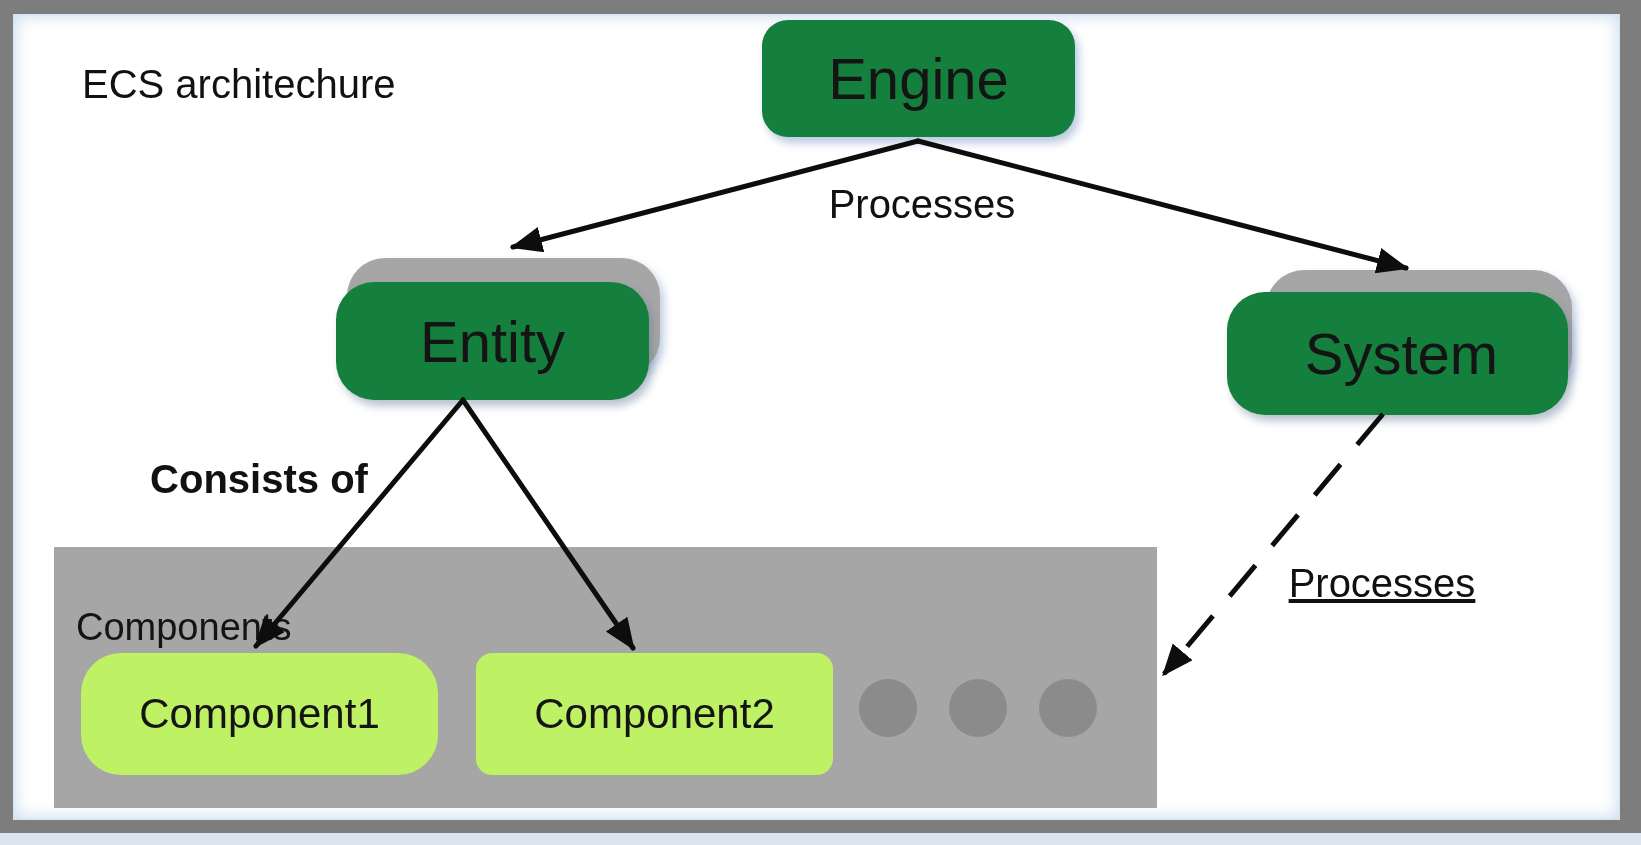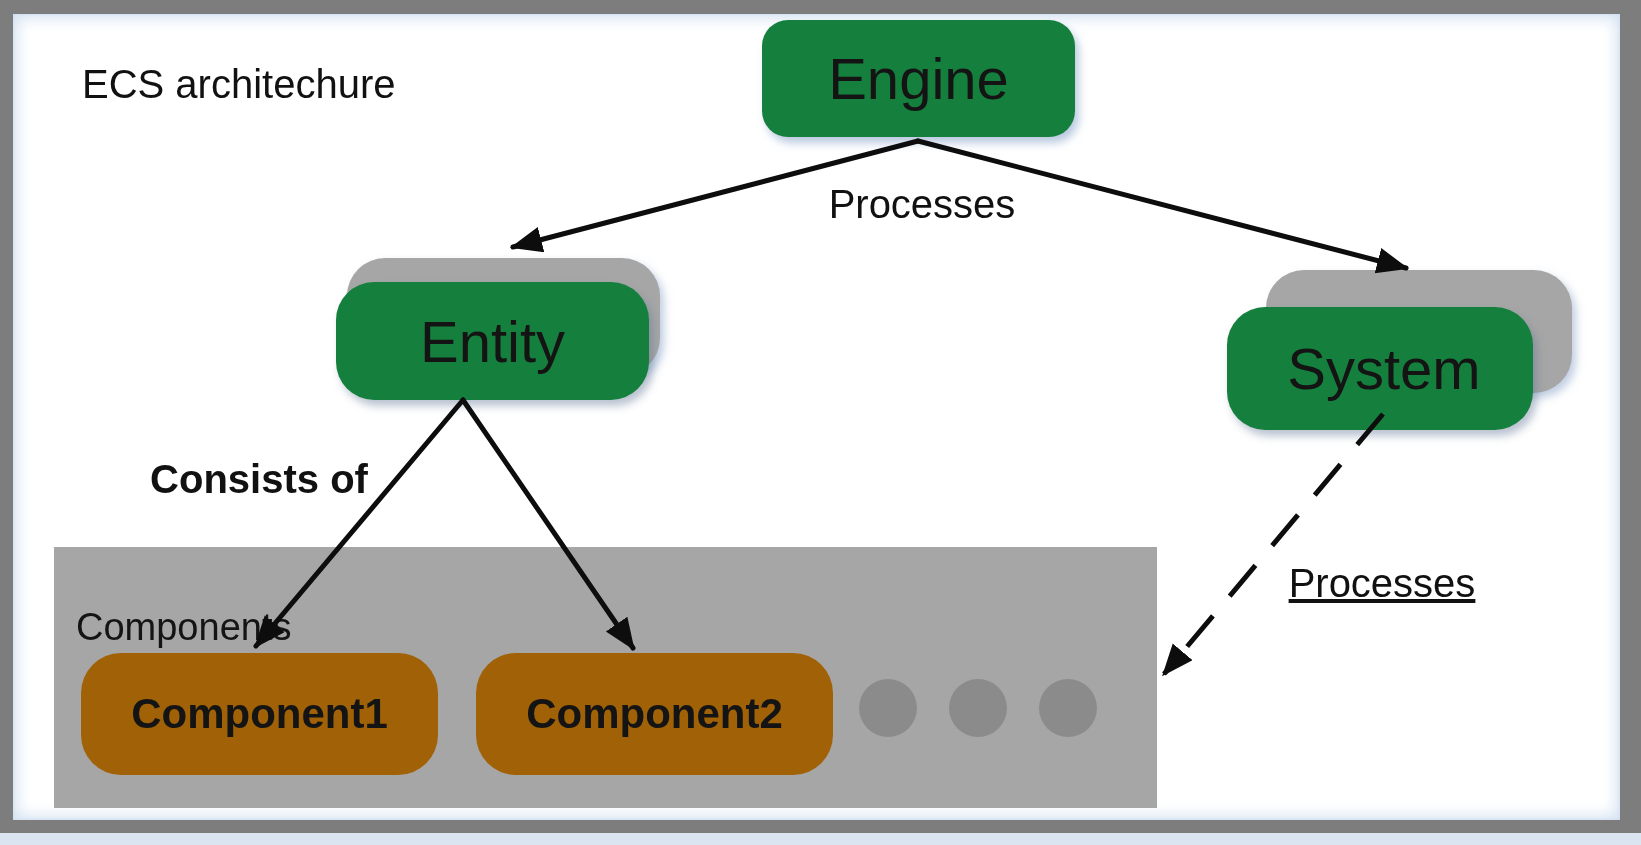--- a/index.html
+++ b/index.html
@@ -48,26 +48,25 @@
   }
   .stack-front {
     border-radius: 38px;
     box-shadow: 4px 6px 9px rgba(100, 120, 150, 0.45);
   }
 
   
   .group-box { background: #a6a6a6; }
   .group-label { font-size: 38px; color: #141414; margin-top: 32px; }
   .component-box {
-    background: #a16207;
+    background: #bef264;
     border-radius: 40px;
     display: flex; align-items: center; justify-content: center;
     font-size: 42px;
     color: #141414;
-    font-weight: bold;
   }
   .dot {
     position: absolute;
     width: 58px; height: 58px;
     border-radius: 50%;
     background: #8b8b8b;
   }
 
   svg.arrows { position: absolute; left: 0; top: 0; }
 </style>
@@ -81,37 +80,37 @@
 <div class="abs title-text" style="left:82px; top:62px;">ECS architechure</div>
 
 <div class="abs group-box" style="left:54px; top:547px; width:1103px; height:261px;">
   <div class="abs group-label" style="left:22px; top:27px;">Components</div>
 </div>
 
 <div class="abs component-box" style="left:81px; top:653px; width:357px; height:122px;">
   <span>Component1</span>
 </div>
 
-<div class="abs component-box" style="left:476px; top:653px; width:357px; height:122px;">
+<div class="abs component-box" style="left:476px; top:653px; width:357px; height:122px;border-radius:16px;">
   <span>Component2</span>
 </div>
 
 <div class="abs" id="ellipsis-dots" style="left:0; top:0; width:0; height:0;">
     <div class="dot" style="left: 859px; top: 679px;"></div>
     <div class="dot" style="left: 949px; top: 679px;"></div>
     <div class="dot" style="left: 1039px; top: 679px;"></div>
   </div>
 
 <div class="abs stack-back" style="left:347px; top:258px; width:313px; height:118px;"></div>
 <div class="abs node-box stack-front" style="left:310px; top:282px; width:313px; height:118px;margin-left:26px;">
   <span>Entity</span>
 </div>
 
 <div class="abs stack-back" style="left:1266px; top:270px; width:306px; height:123px;"></div>
-<div class="abs node-box stack-front" style="left:1227px; top:307px; width:306px; height:123px;padding-left:8px;">
+<div class="abs node-box stack-front" style="left:1227px; top:292px; width:341px; height:123px;padding-left:8px;">
   <span>System</span>
 </div>
 
 <div class="abs node-box shadowed" style="left:762px; top:20px; width:313px; height:117px; border-radius:26px;">
   <span>Engine</span>
 </div>
 
 <svg class="arrows" width="1641" height="845" viewBox="0 0 1641 845">
   <defs>
     <marker id="ah" markerUnits="userSpaceOnUse" markerWidth="36" markerHeight="28" refX="29" refY="13" orient="auto">

